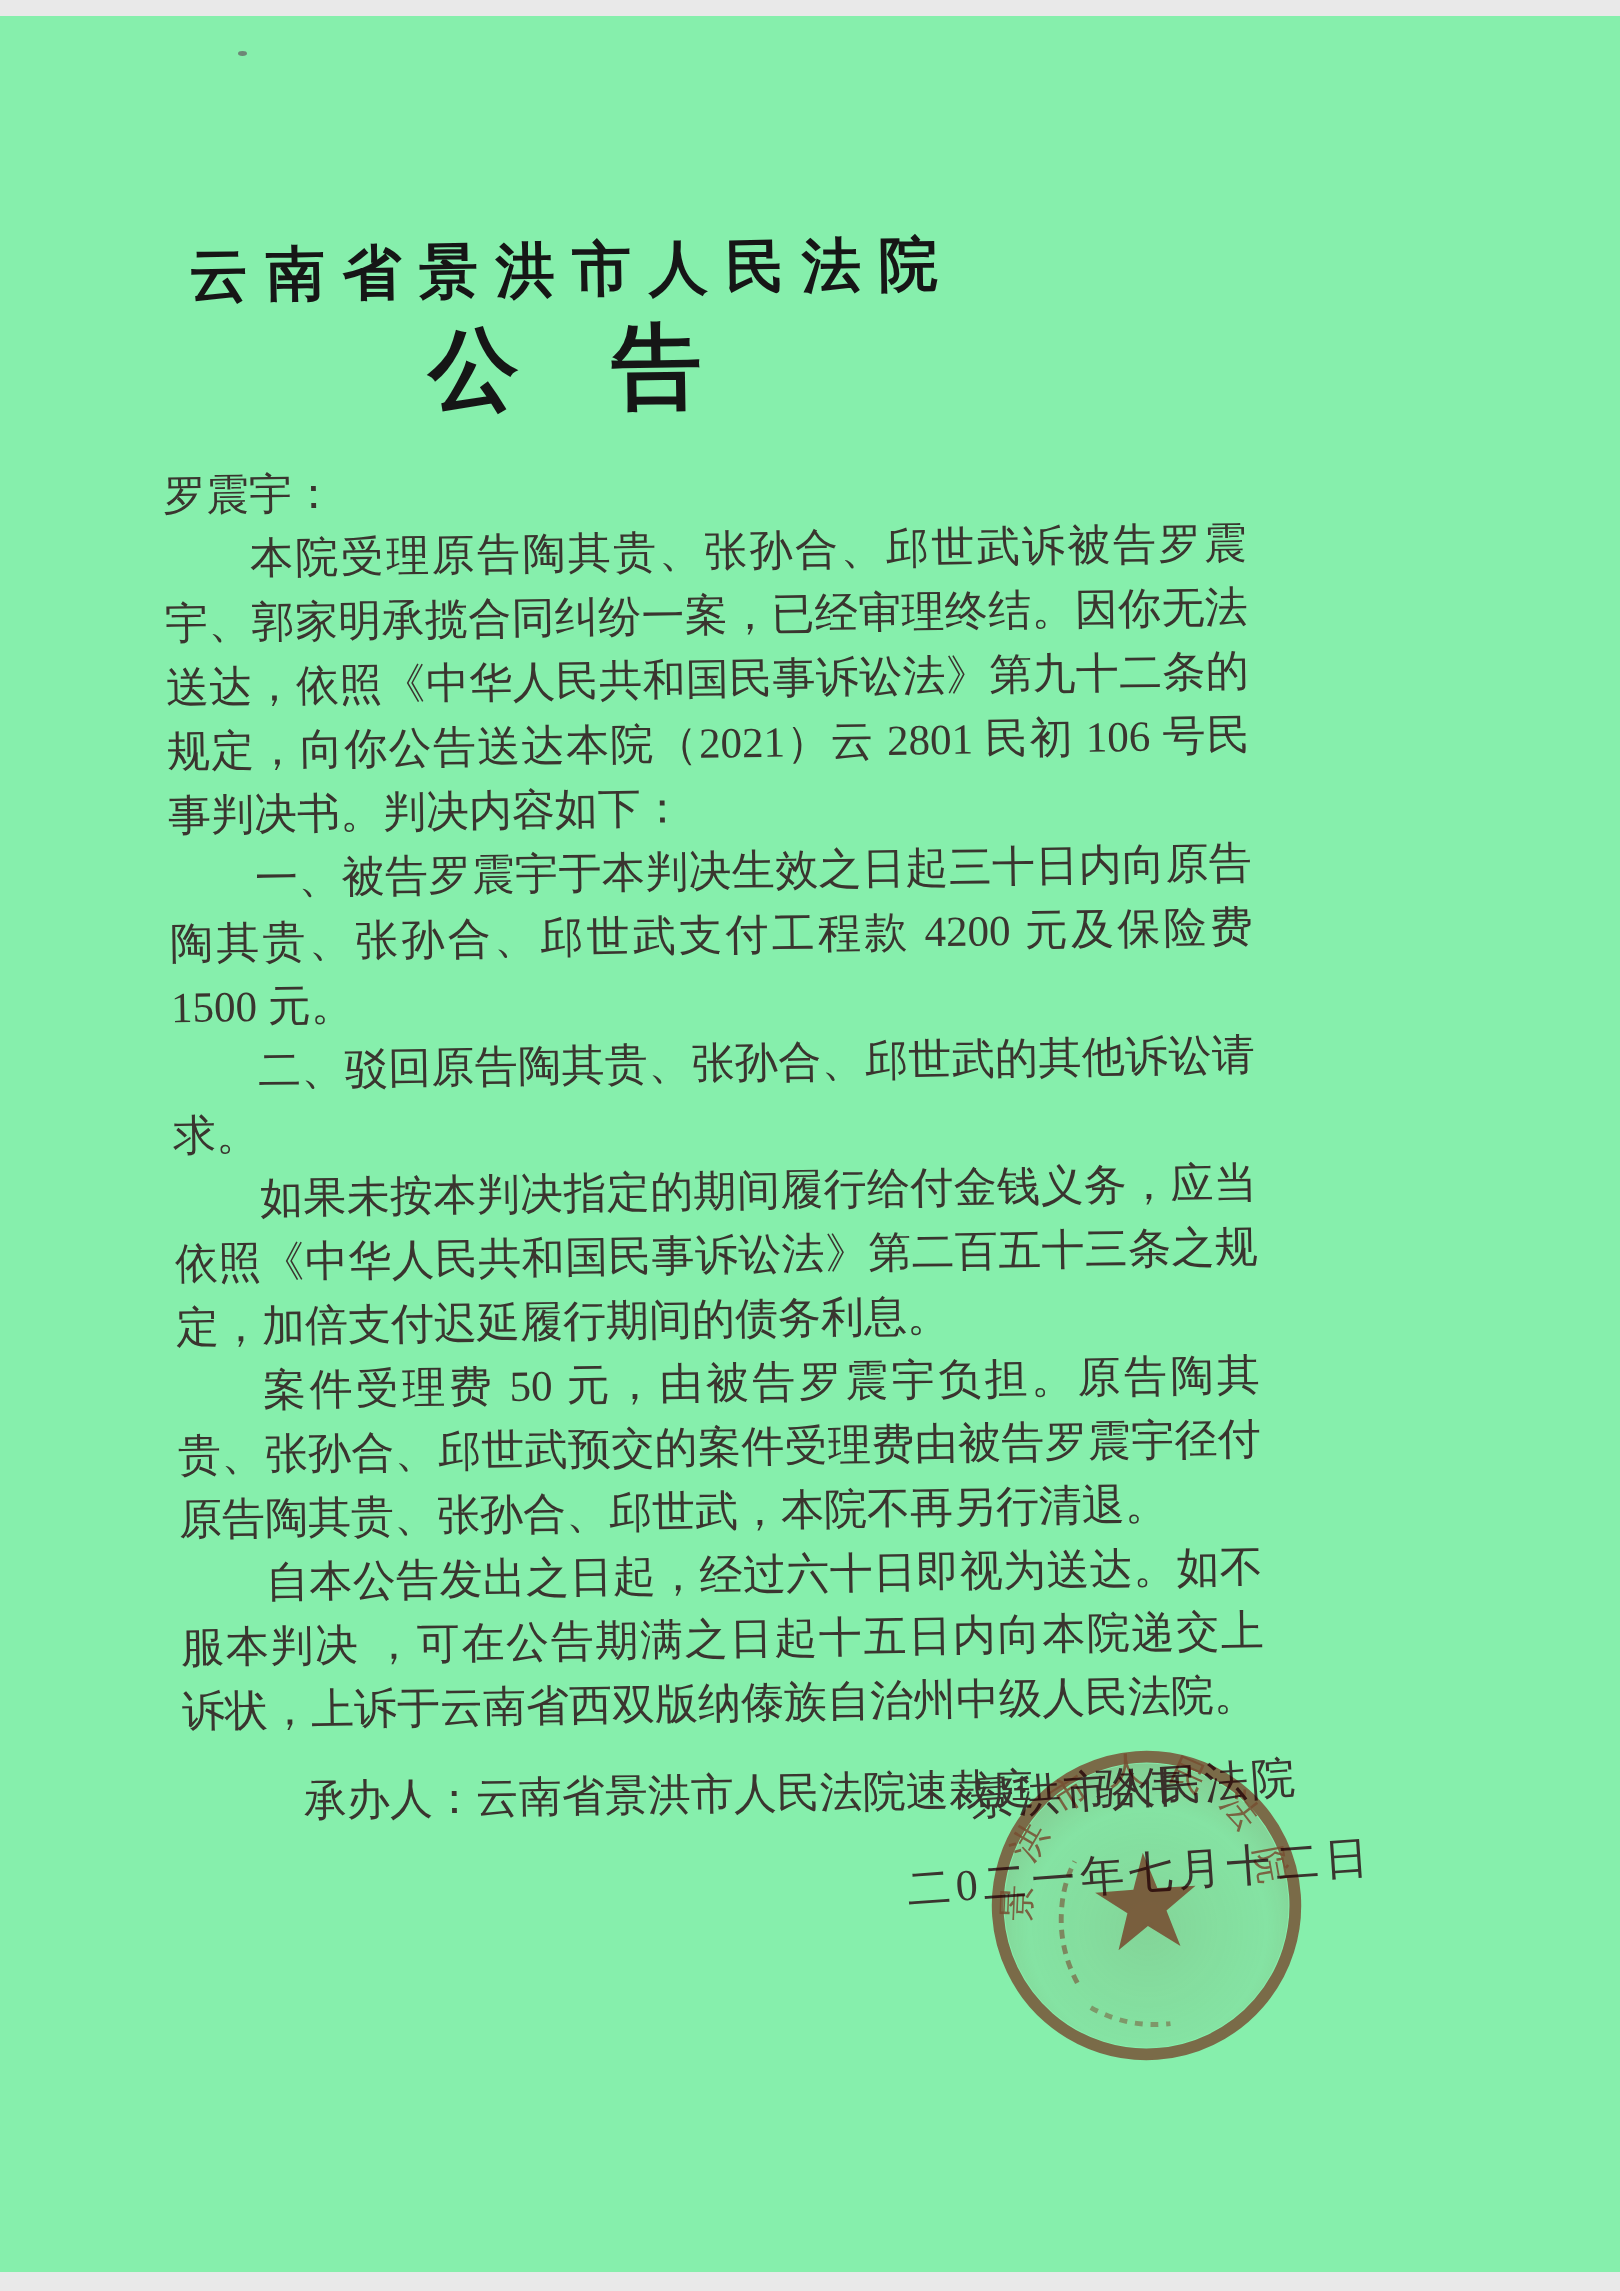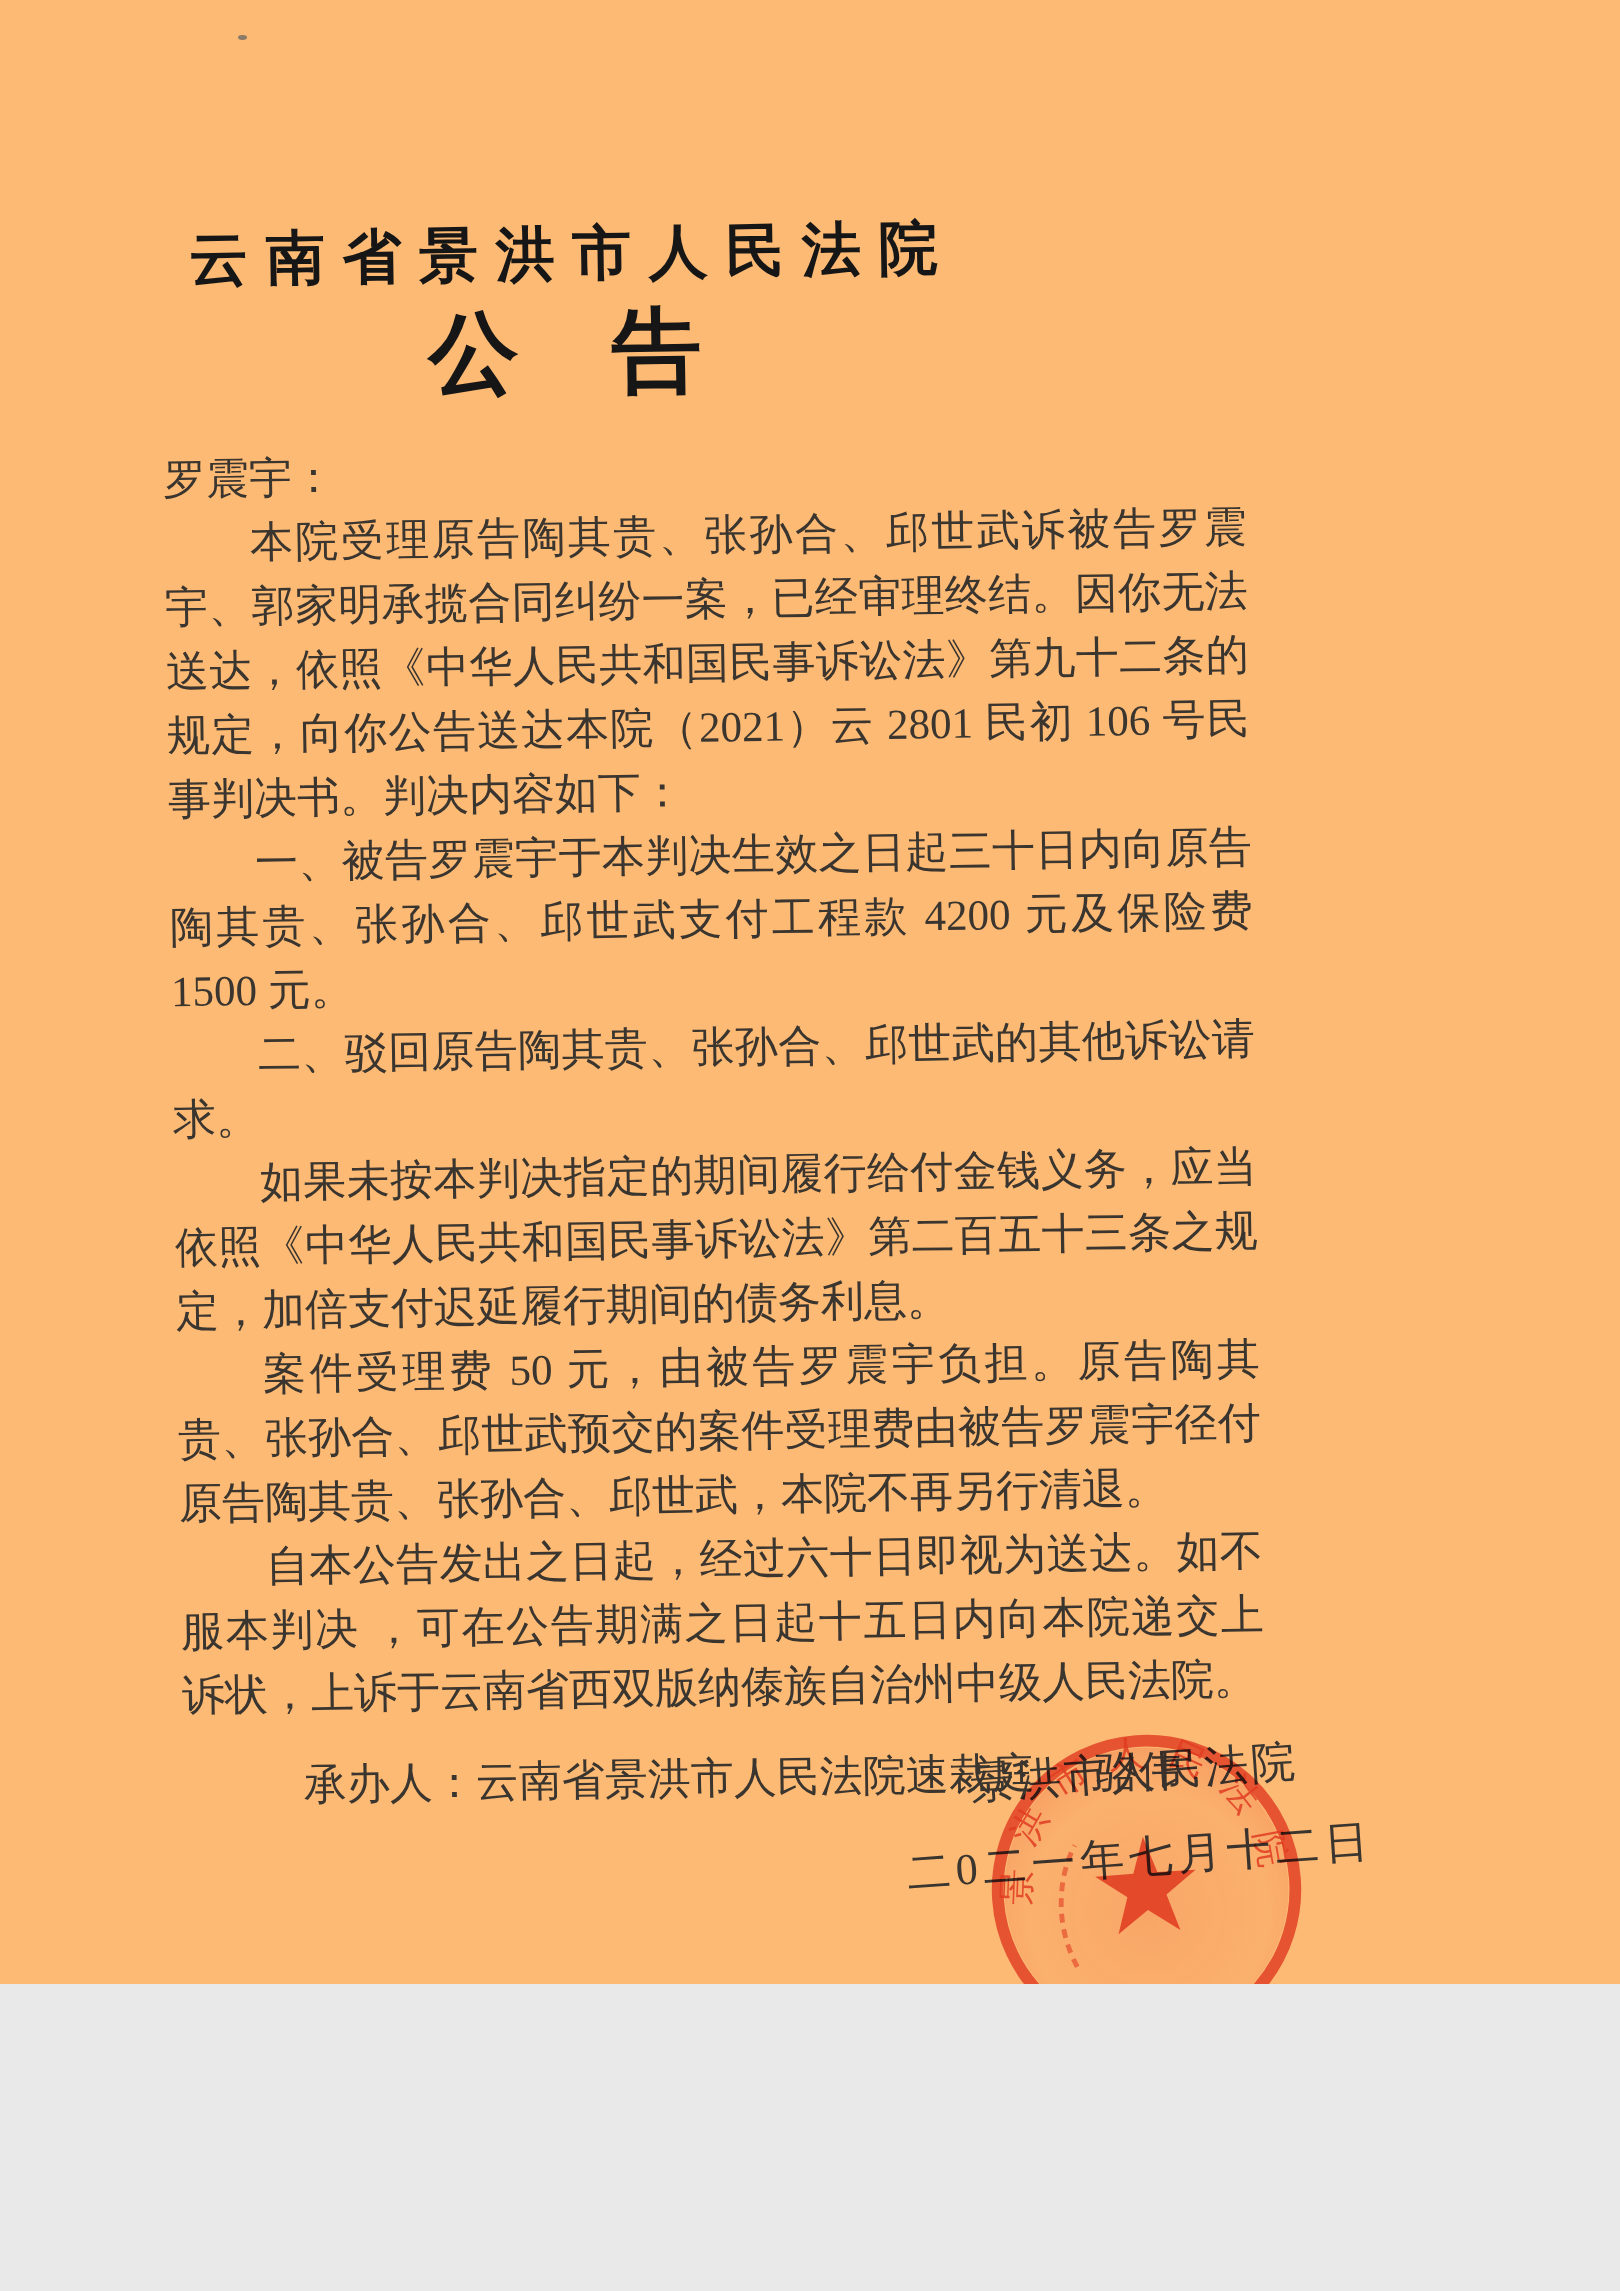--- a/index.html
+++ b/index.html
@@ -1,20 +1,20 @@
 <!DOCTYPE html>
 <html><head>
 <meta charset="utf-8">
 <style>
   html,body{margin:0;padding:0;background:#e9e9e9;}
   .page{
     position:relative;
-    width:1620px;height:1984px;
-    margin:0 auto;
-    background:#fdba74;
+    width:1620px;height:2256px;
+    margin:16px auto;
+    background:#86efac;
     overflow:hidden;
     font-family:"Liberation Serif","DejaVu Serif",serif;
     color:#35312d;
   }
   .content{
     position:absolute;top:0;left:0;width:1620px;
     transform:rotate(-0.9deg);
     transform-origin:176px 294px;
   }
   .heading{

